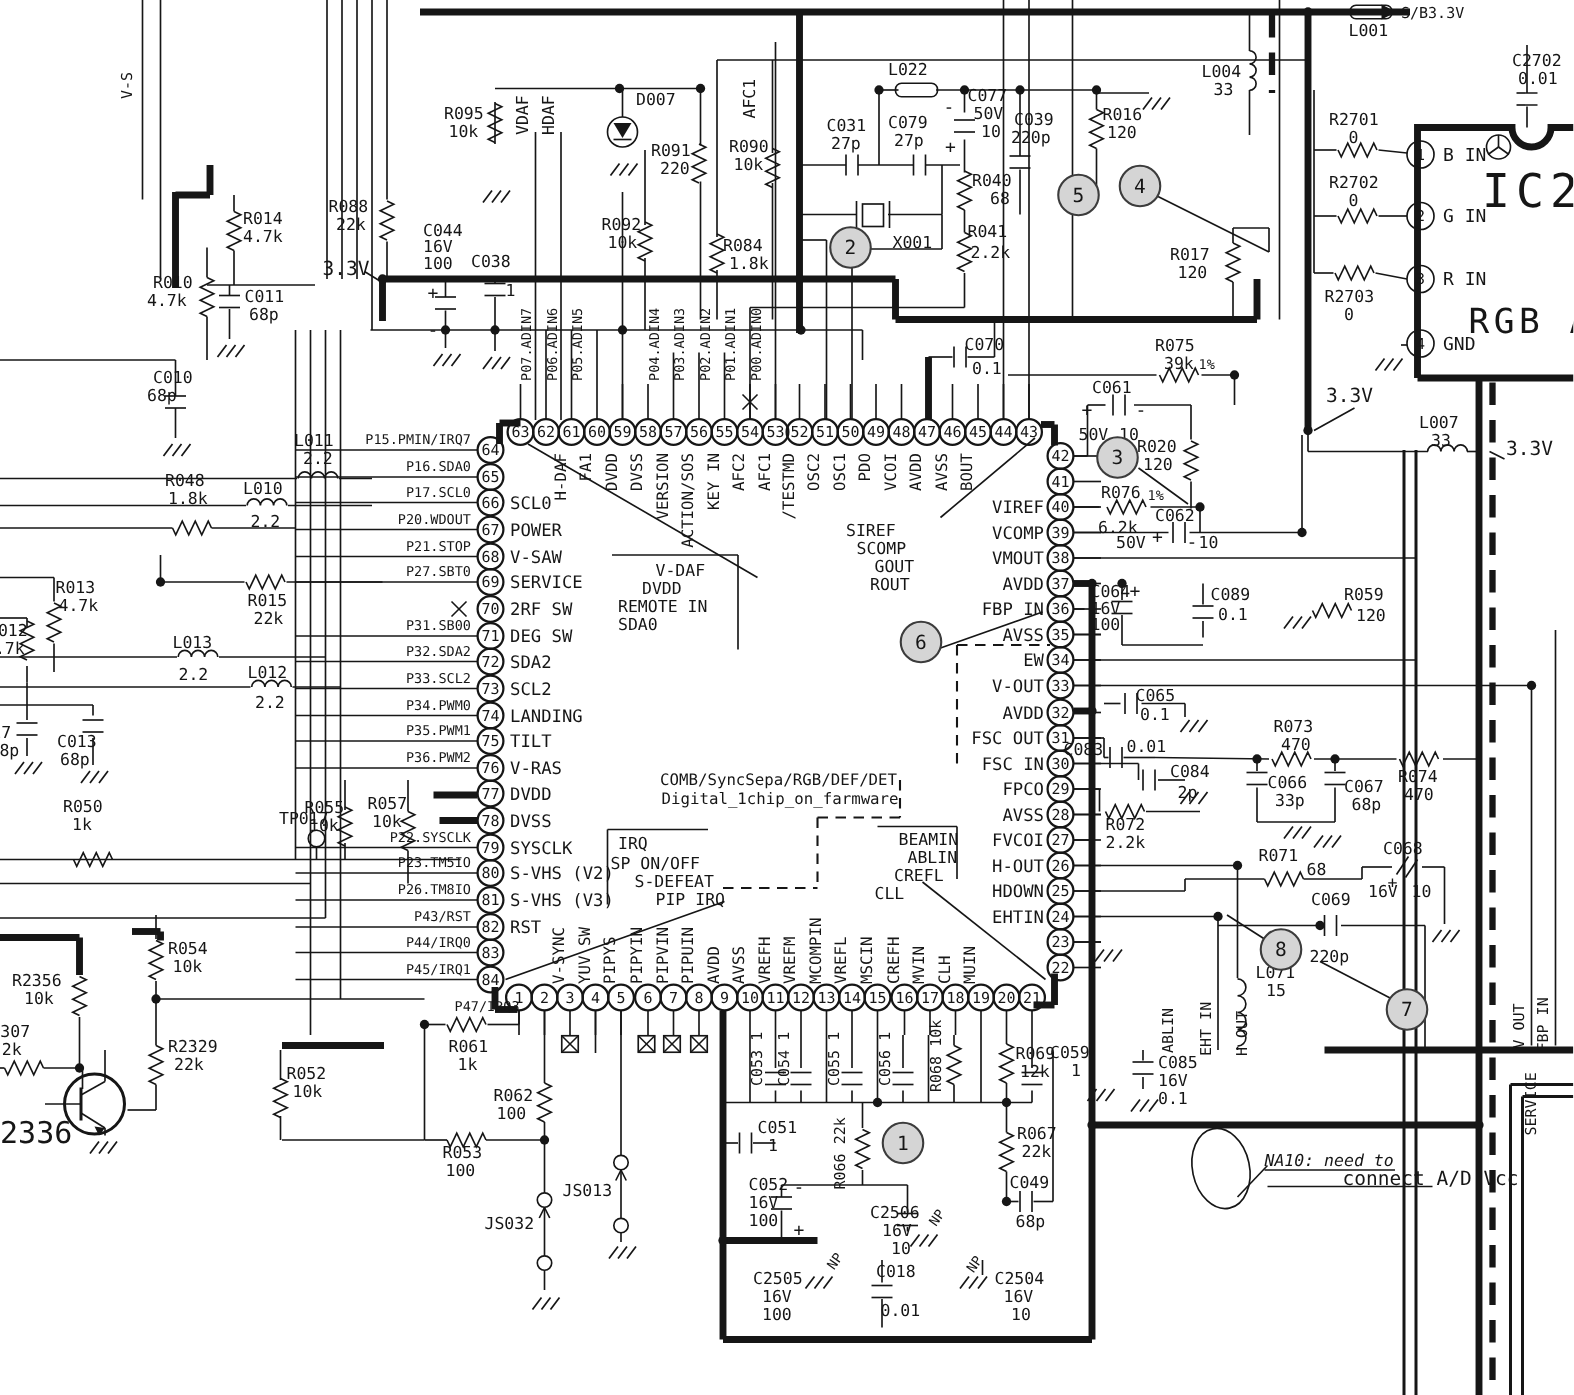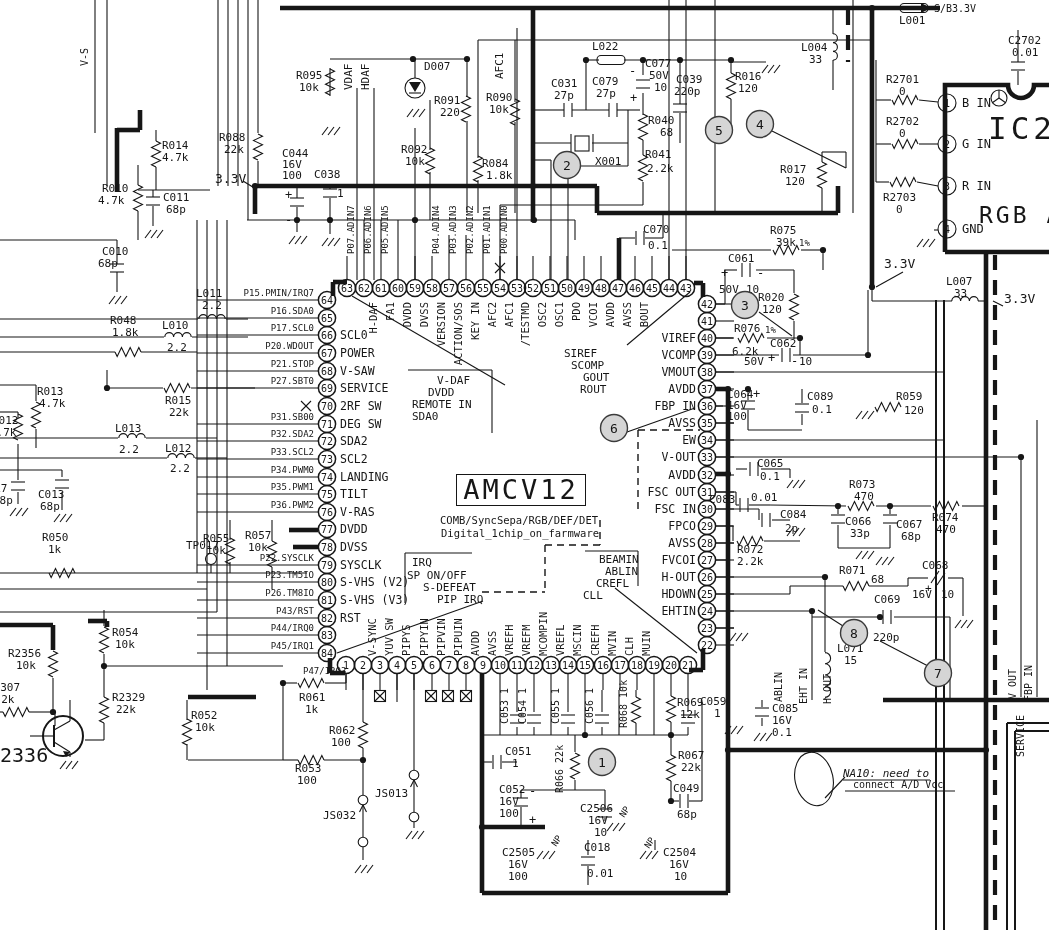--- a/index.html
+++ b/index.html
@@ -14,21 +14,21 @@
   .dshT{stroke:#161616;stroke-width:4.2;fill:none;stroke-dasharray:15 10}
   .ov{position:absolute;white-space:nowrap;}
   #ic-ref{left:468px;top:420px;font-size:27px;letter-spacing:10px;}
   #ic-part-box{left:456px;top:474px;width:128px;height:30px;border:1.6px solid #161616;
      font-size:27px;letter-spacing:3px;text-align:center;line-height:30px;}
   #ic-desc1{left:440px;top:514px;font-size:10.5px;text-align:center;}
   #ic-desc2{left:441px;top:527px;font-size:10.5px;}
   #rgb-title{left:988px;top:110px;font-size:31px;letter-spacing:4px;}
   #rgb-sub{left:979px;top:202px;font-size:23px;letter-spacing:3px;}
   #note1{left:843px;top:767px;font-size:11px;font-style:italic;}
-  #note2{left:853px;top:779px;font-size:10px;}
+  #note2{left:895px;top:779px;font-size:13px;}
 </style>
 </head>
 <body>
 
 <div id="page">
   <svg id="sch" width="1049" height="930" viewBox="0 0 1049 930">
       <g>
         <line x1="95" y1="0" x2="95" y2="133" class="w1"></line>
         <line x1="107" y1="0" x2="107" y2="186" class="w1"></line>
         <line x1="218" y1="0" x2="218" y2="186" class="w1"></line>
@@ -1683,22 +1683,19 @@
           <line x1="301" y1="401" x2="311" y2="411" class="w1"></line>
           <line x1="301" y1="411" x2="311" y2="401" class="w1"></line>
         </g>
         <g>
           <line x1="495" y1="263" x2="505" y2="273" class="w1"></line>
           <line x1="495" y1="273" x2="505" y2="263" class="w1"></line>
         </g>
       </g>
     </svg>
 
-  <div class="ov" id="ic-part-box">
-    <span>AMCV12</span>
-  </div>
   <div class="ov" id="ic-desc1">COMB/SyncSepa/RGB/DEF/DET</div>
   <div class="ov" id="ic-desc2">Digital_1chip_on_farmware</div>
   <div class="ov" id="rgb-title">IC27</div>
   <div class="ov" id="rgb-sub">RGB A</div>
   <div class="ov" id="note1">NA10: need to</div>
   <div class="ov" id="note2">connect A/D Vcc</div>
 </div>
 
 </body></html>

